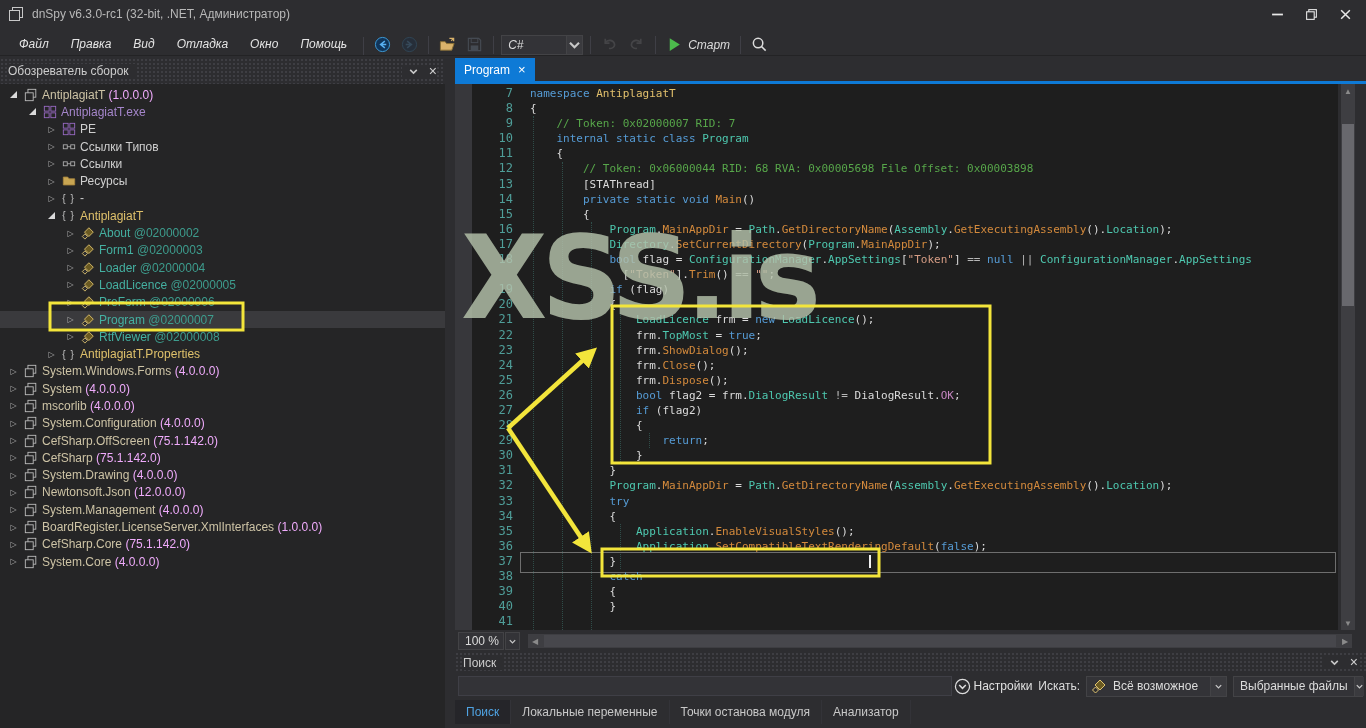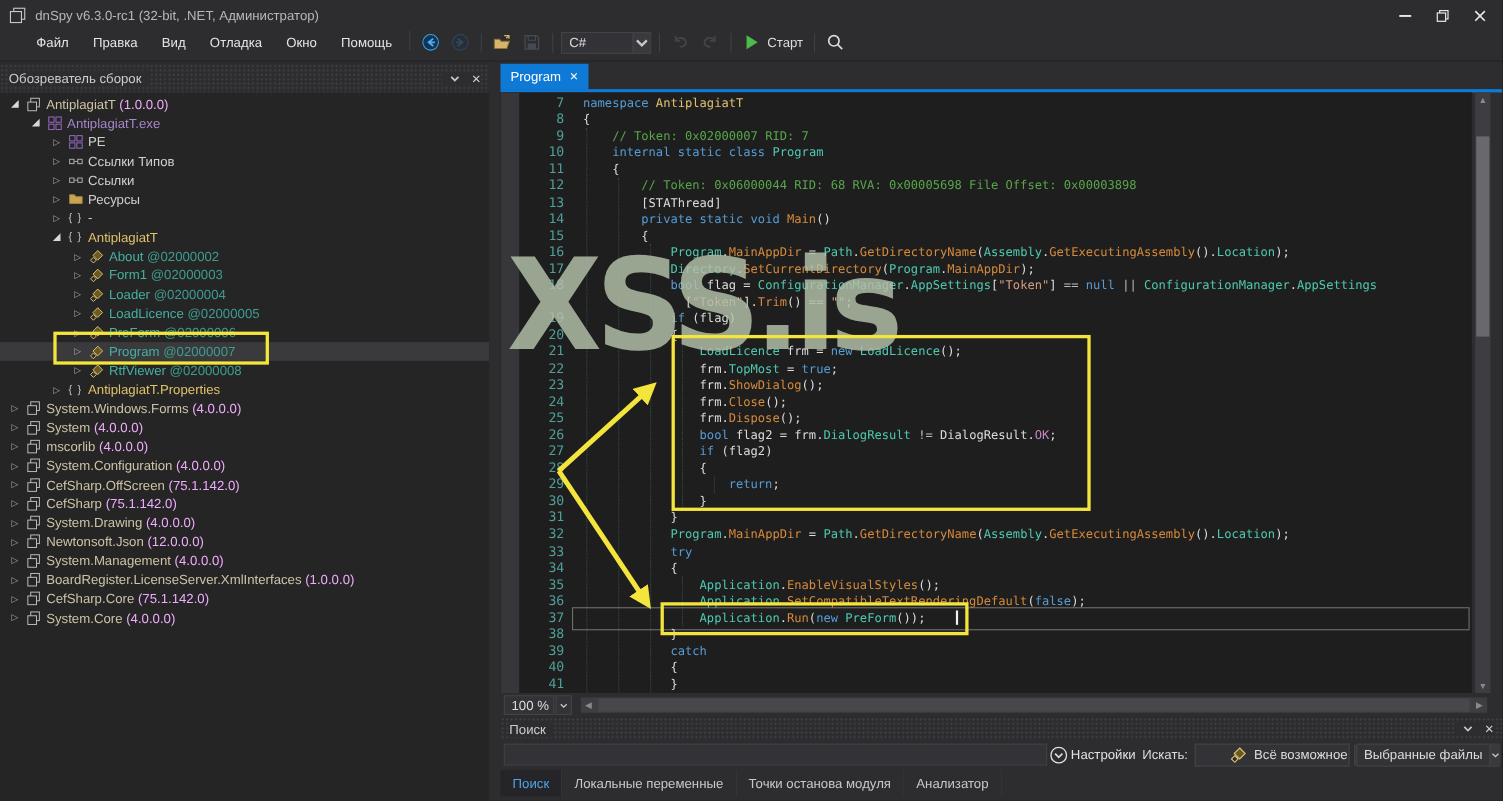--- a/index.html
+++ b/index.html
@@ -9,21 +9,21 @@
   .icn svg{width:100%;height:100%;}
 
   
   .titlebar{position:absolute;left:0;top:0;width:100%;height:28px;display:flex;align-items:center;padding-left:8px;box-sizing:border-box;}
   .title-text{margin-left:8px;color:#B8B8B8;}
   .win-controls{position:absolute;right:4px;top:0;height:28px;display:flex;align-items:center;}
   .win-btn{width:34px;height:26px;display:flex;align-items:center;justify-content:center;}
   .win-btn .icn{width:13px;height:13px;}
 
   
-  .menubar{position:absolute;left:0;top:28px;width:100%;height:28px;display:flex;align-items:flex-start;padding-left:22px;box-sizing:border-box;border-bottom:1px solid #232325;}
+  .menubar{position:absolute;left:0;top:28px;width:100%;height:28px;display:flex;align-items:flex-end;padding-left:8px;box-sizing:border-box;border-bottom:1px solid #232325;font-style:italic;}
   .menu-item{padding:4px 11px;color:#E4E4E4;}
   .tb-sep{width:1px;height:18px;background:#3F3F46;margin:0 5px;flex:none;}
   .tb-btn{padding:2px 5px;display:flex;align-items:center;gap:5px;}
   .tb-btn .icn{width:17px;height:17px;}
   .tb-btn.disabled{opacity:.55;}
   .combo{height:20px;background:#333337;border:1px solid #434346;display:flex;align-items:center;box-sizing:border-box;}
   .combo .val{padding:0 6px;flex:1;color:#DCDCDC;white-space:nowrap;}
   .combo .arr{width:15px;height:100%;display:flex;align-items:center;justify-content:center;border-left:1px solid #434346;background:#3A3A3E;}
   #lang-combo{width:82px;margin:0 2px;}
 
@@ -84,21 +84,21 @@
   .hs-thumb{position:absolute;top:1px;left:16px;right:16px;height:12px;background:#47474C;}
 
   .search-header{position:absolute;left:0;top:594px;right:0;height:21px;display:flex;align-items:center;padding:0 8px;color:#CCCCCC;box-sizing:border-box;
      background-color:#2D2D30;background-image:radial-gradient(#3E3E43 1px,transparent 1px);background-size:4px 4px;}
   .search-header .hdr-title{background:#2D2D30;padding-right:6px;}
   .search-controls{position:absolute;left:0;top:615px;right:0;height:27px;}
   .search-input{position:absolute;left:3px;top:3px;width:494px;height:20px;background:#333337;border:1px solid #3F3F46;box-sizing:border-box;color:#DCDCDC;font-family:inherit;font-size:12px;padding:0 5px;outline:none;}
   .sc-right{position:absolute;right:3px;top:2px;height:22px;display:flex;align-items:center;gap:6px;}
   .settings{display:flex;align-items:center;gap:3px;color:#E0E0E0;}
   .settings .icn{width:17px;height:17px;}
-  #scope-combo{width:141px;height:21px;padding-left:27px;}
+  #scope-combo{width:141px;height:21px;}
   #files-combo{width:130px;height:21px;}
   .combo .c-icn{width:16px;height:16px;margin-left:4px;flex:none;}
 
   .bottom-tabs{position:absolute;left:0;top:642px;right:0;height:24px;display:flex;align-items:stretch;background:#2D2D30;}
   .btab{display:flex;align-items:center;padding:0 11px;color:#C8C8C8;border-right:1px solid #333338;}
   .btab.active{background:#252529;color:#4FA3E3;}
 
   .overlay-svg{position:absolute;left:0;top:0;width:1366px;height:728px;z-index:50;pointer-events:none;}
 </style>
 </head>
@@ -667,21 +667,20 @@
           <div class="code-row"><span class="tk-pl">                </span><span class="tk-kw">if</span><span class="tk-pl"> (flag2)</span></div>
           <div class="code-row"><span class="tk-pl">                {</span></div>
           <div class="code-row"><span class="tk-pl">                    </span><span class="tk-kw">return</span><span class="tk-pl">;</span></div>
           <div class="code-row"><span class="tk-pl">                }</span></div>
           <div class="code-row"><span class="tk-pl">            }</span></div>
           <div class="code-row"><span class="tk-pl">            </span><span class="tk-typ">Program</span><span class="tk-pl">.</span><span class="tk-mth">MainAppDir</span><span class="tk-pl"> = </span><span class="tk-typ">Path</span><span class="tk-pl">.</span><span class="tk-mth">GetDirectoryName</span><span class="tk-pl">(</span><span class="tk-typ">Assembly</span><span class="tk-pl">.</span><span class="tk-mth">GetExecutingAssembly</span><span class="tk-pl">().</span><span class="tk-prp">Location</span><span class="tk-pl">);</span></div>
           <div class="code-row"><span class="tk-pl">            </span><span class="tk-kw">try</span></div>
           <div class="code-row"><span class="tk-pl">            {</span></div>
           <div class="code-row"><span class="tk-pl">                </span><span class="tk-typ">Application</span><span class="tk-pl">.</span><span class="tk-mth">EnableVisualStyles</span><span class="tk-pl">();</span></div>
           <div class="code-row"><span class="tk-pl">                </span><span class="tk-typ">Application</span><span class="tk-pl">.</span><span class="tk-mth">SetCompatibleTextRenderingDefault</span><span class="tk-pl">(</span><span class="tk-kw">false</span><span class="tk-pl">);</span></div>
-          <div class="code-row"><span class="tk-pl">                </span><span class="tk-typ">Application</span><span class="tk-pl">.</span><span class="tk-mth">Run</span><span class="tk-pl">(</span><span class="tk-kw">new</span><span class="tk-pl"> </span><span class="tk-typ">PreForm</span><span class="tk-pl">());</span></div>
           <div class="code-row"><span class="tk-pl">            }</span></div>
           <div class="code-row"><span class="tk-pl">            </span><span class="tk-kw">catch</span></div>
           <div class="code-row"><span class="tk-pl">            {</span></div>
           <div class="code-row"><span class="tk-pl">            }</span></div>
         </div>
       <div class="watermark">XSS.is</div>
     <div class="guide" style="left: 78px; top: 32.2px; height: 513.4px;"></div>
         <div class="guide" style="left: 106.88px; top: 77.5px; height: 468.1px;"></div>
         <div class="guide" style="left: 135.76px; top: 137.9px; height: 407.7px;"></div>
         <div class="guide" style="left: 164.64px; top: 228.5px; height: 151px;"></div>

